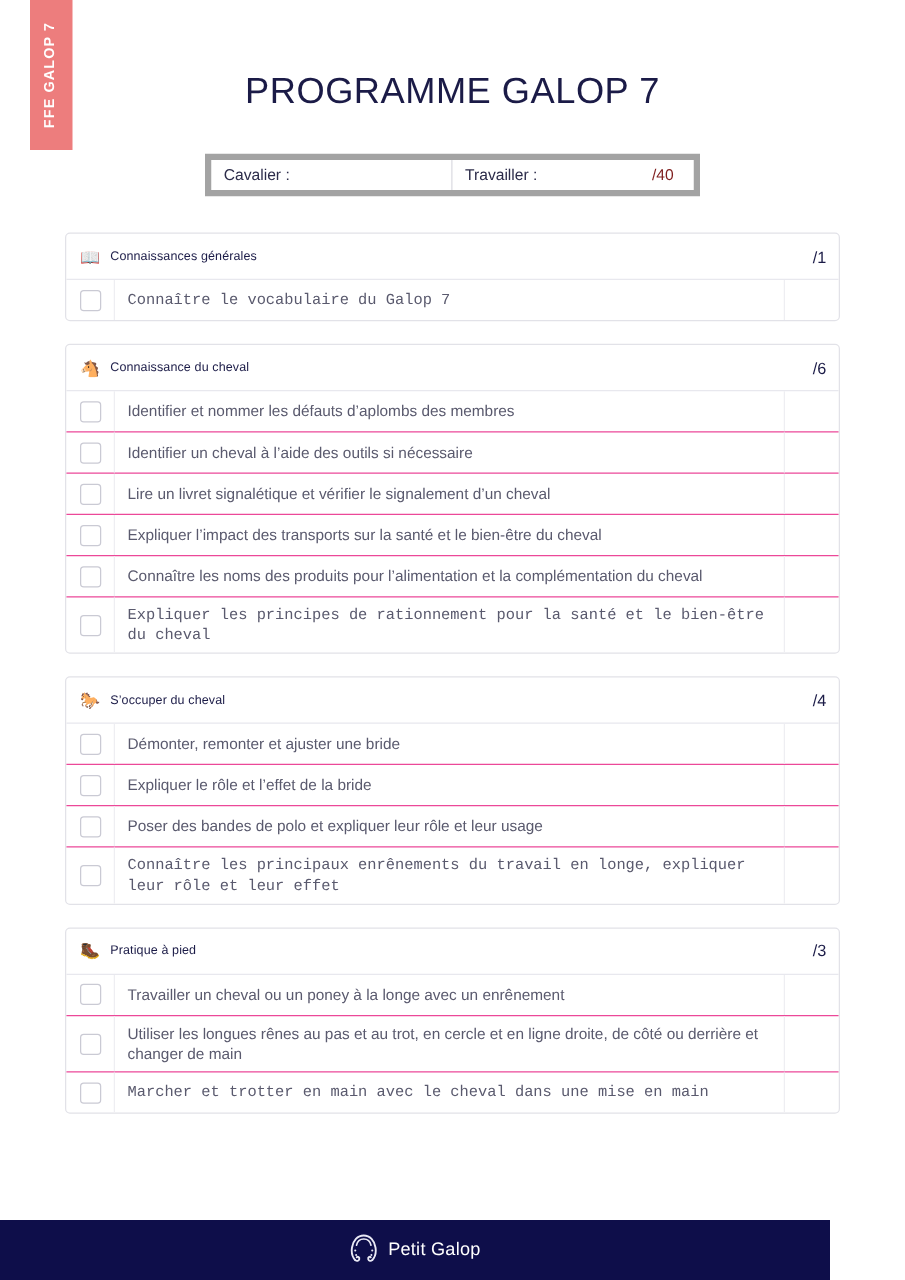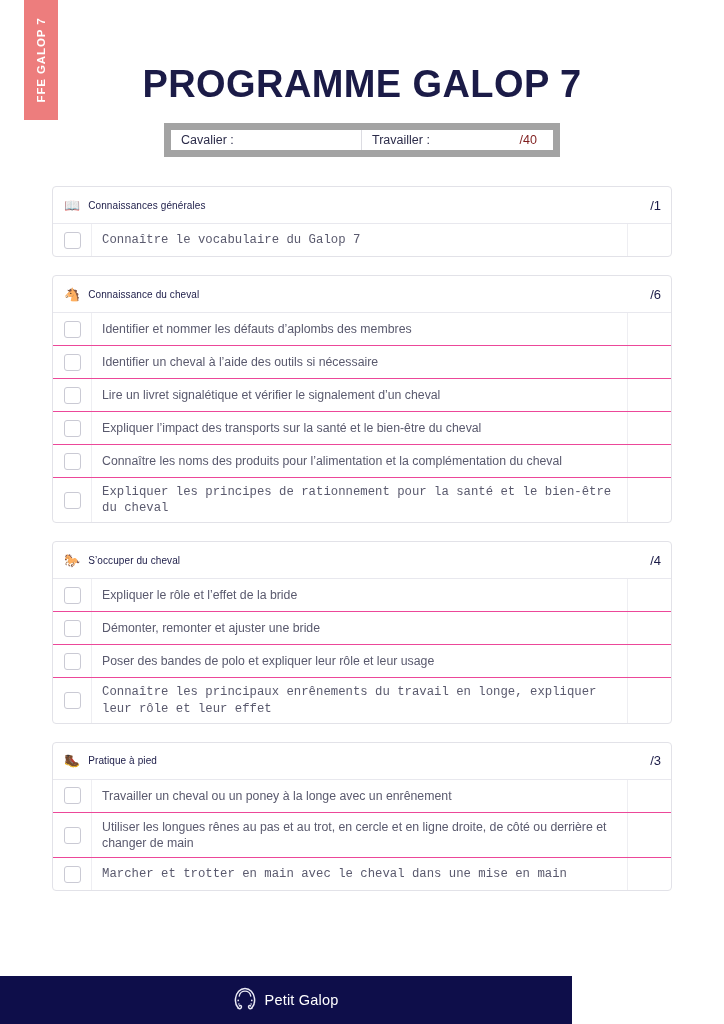--- a/index.html
+++ b/index.html
@@ -38,34 +38,34 @@
   }
 
   
   .page-title {
     position: absolute;
     top: 38px;
     left: 0;
     width: 724px;
     text-align: center;
     color: #1B1B47;
-    font-size: 38px;
-    font-weight: bold;
+    font-size: 29px;
+    font-weight: normal;
     letter-spacing: 0.4px;
   }
 
   
   .ident-row {
     position: absolute;
     top: 123px;
     left: 164px;
     width: 396px;
     height: 34px;
     display: flex;
-    border: 7px solid #a3a3a3;
+    border: 5px solid #a3a3a3;
     box-sizing: border-box;
     background: #fff;
   }
   .ident-cell {
     display: flex;
     align-items: center;
     font-size: 12.5px;
     color: #2C2C4A;
     padding: 0 10px;
     box-sizing: border-box;
@@ -173,21 +173,21 @@
     flex: 0 0 44px;
     border-left: 1px solid #EEEEF2;
     box-sizing: border-box;
   }
 
   
   .footer {
     position: absolute;
     bottom: 0;
     left: 0;
-    width: 572px;
+    width: 664px;
     height: 48px;
     background: #0E0E4A;
     display: flex;
     align-items: center;
     justify-content: center;
     gap: 9px;
   }
   .footer-brand {
     color: #ffffff;
     font-size: 14.5px;
@@ -289,28 +289,28 @@
         <div class="section-head-main">
           <span class="section-icon">🐎</span>
           <span class="section-title">S’occuper du cheval</span>
         </div>
         <div class="section-score">/4</div>
       </div>
       <div class="item-row">
         <div class="checkbox-cell">
           <div class="checkbox"></div>
         </div>
+        <div class="item-label">Démonter, remonter et ajuster une bride</div>
+        <div class="item-mark"></div>
+      </div>
+      <div class="item-row">
+        <div class="checkbox-cell">
+          <div class="checkbox"></div>
+        </div>
         <div class="item-label">Expliquer le rôle et l’effet de la bride</div>
-        <div class="item-mark"></div>
-      </div>
-      <div class="item-row">
-        <div class="checkbox-cell">
-          <div class="checkbox"></div>
-        </div>
-        <div class="item-label">Démonter, remonter et ajuster une bride</div>
         <div class="item-mark"></div>
       </div>
       <div class="item-row">
         <div class="checkbox-cell">
           <div class="checkbox"></div>
         </div>
         <div class="item-label">Poser des bandes de polo et expliquer leur rôle et leur usage</div>
         <div class="item-mark"></div>
       </div>
       <div class="item-row">

